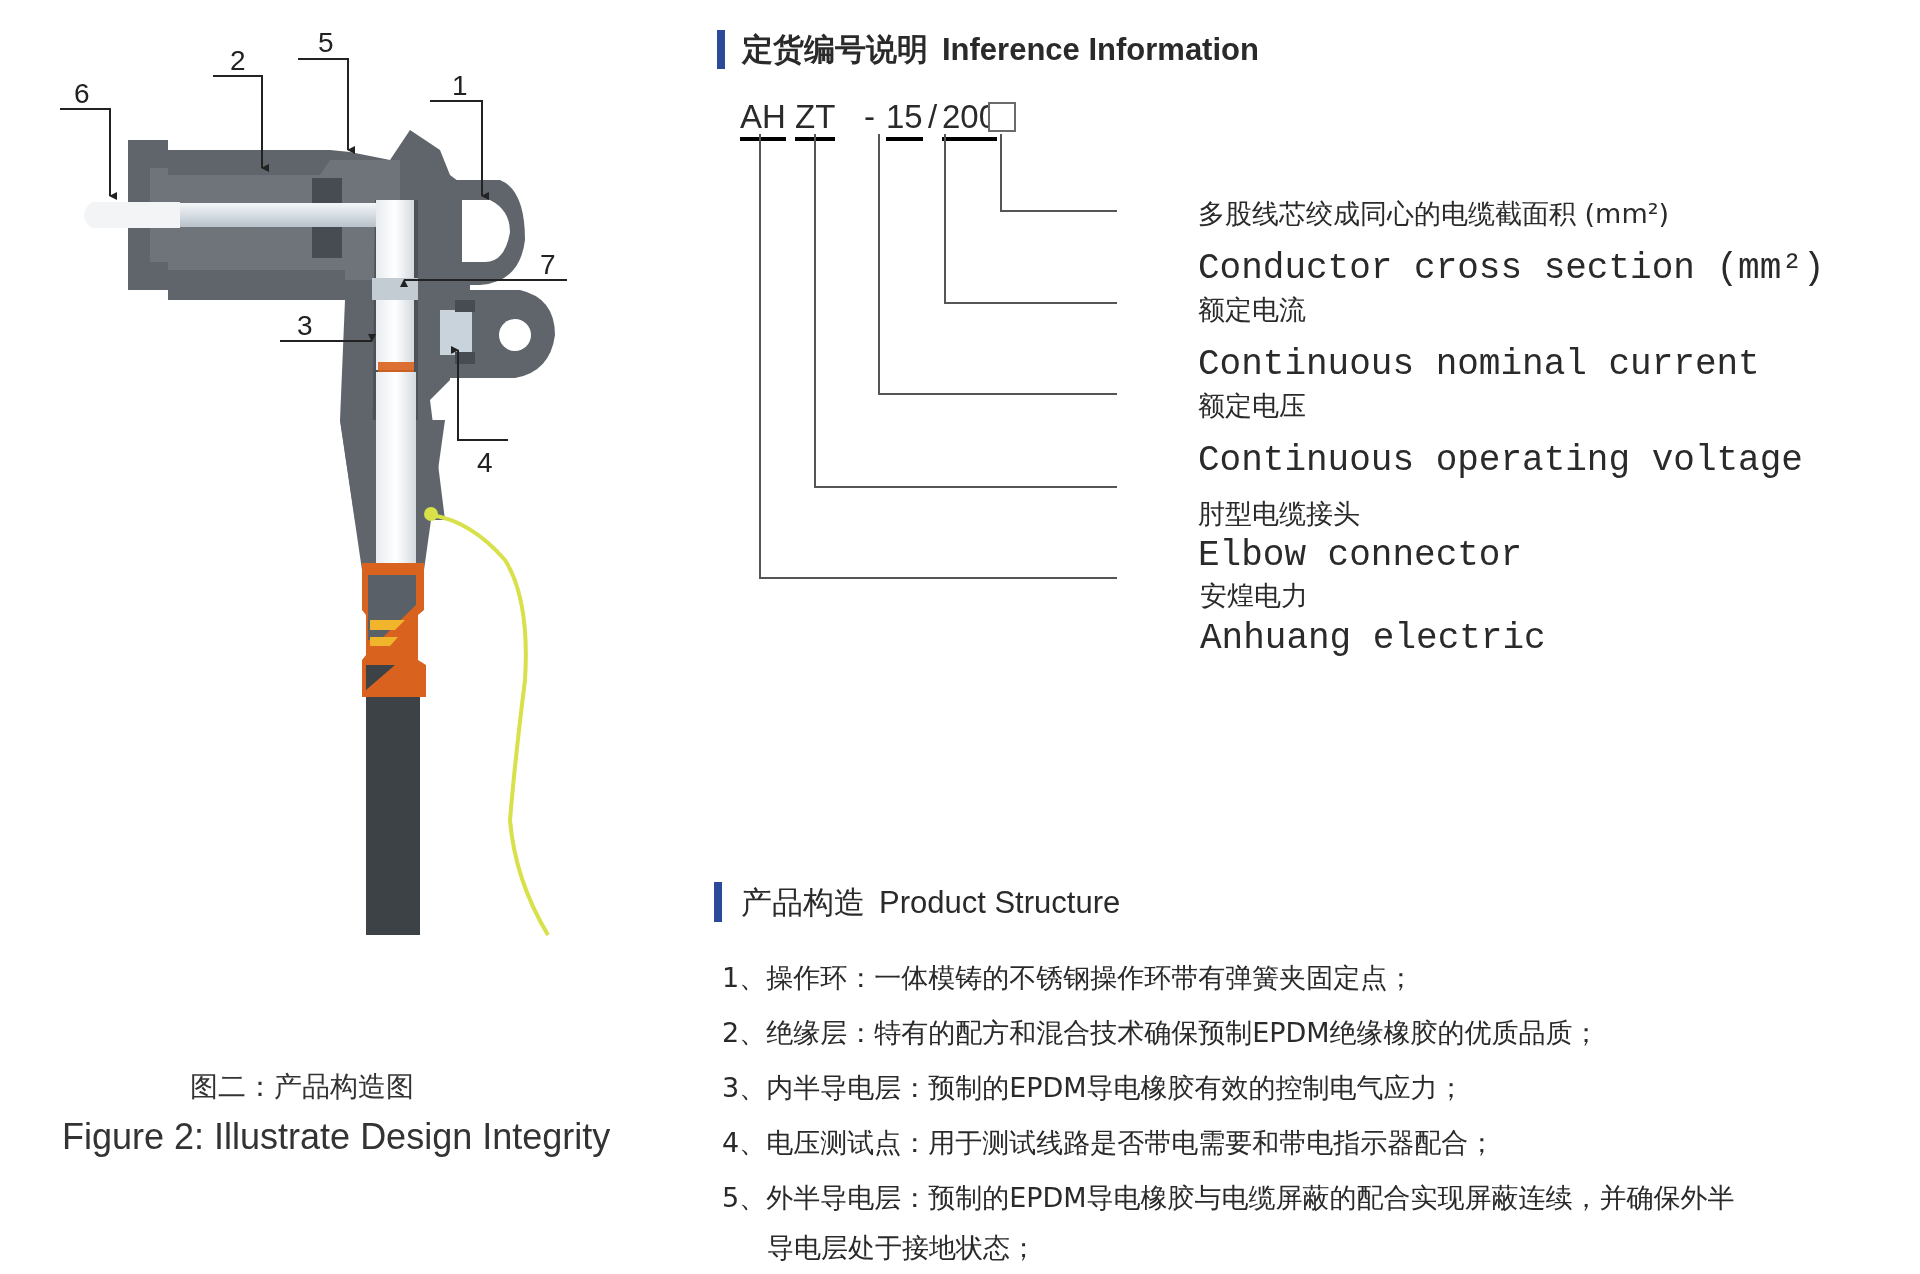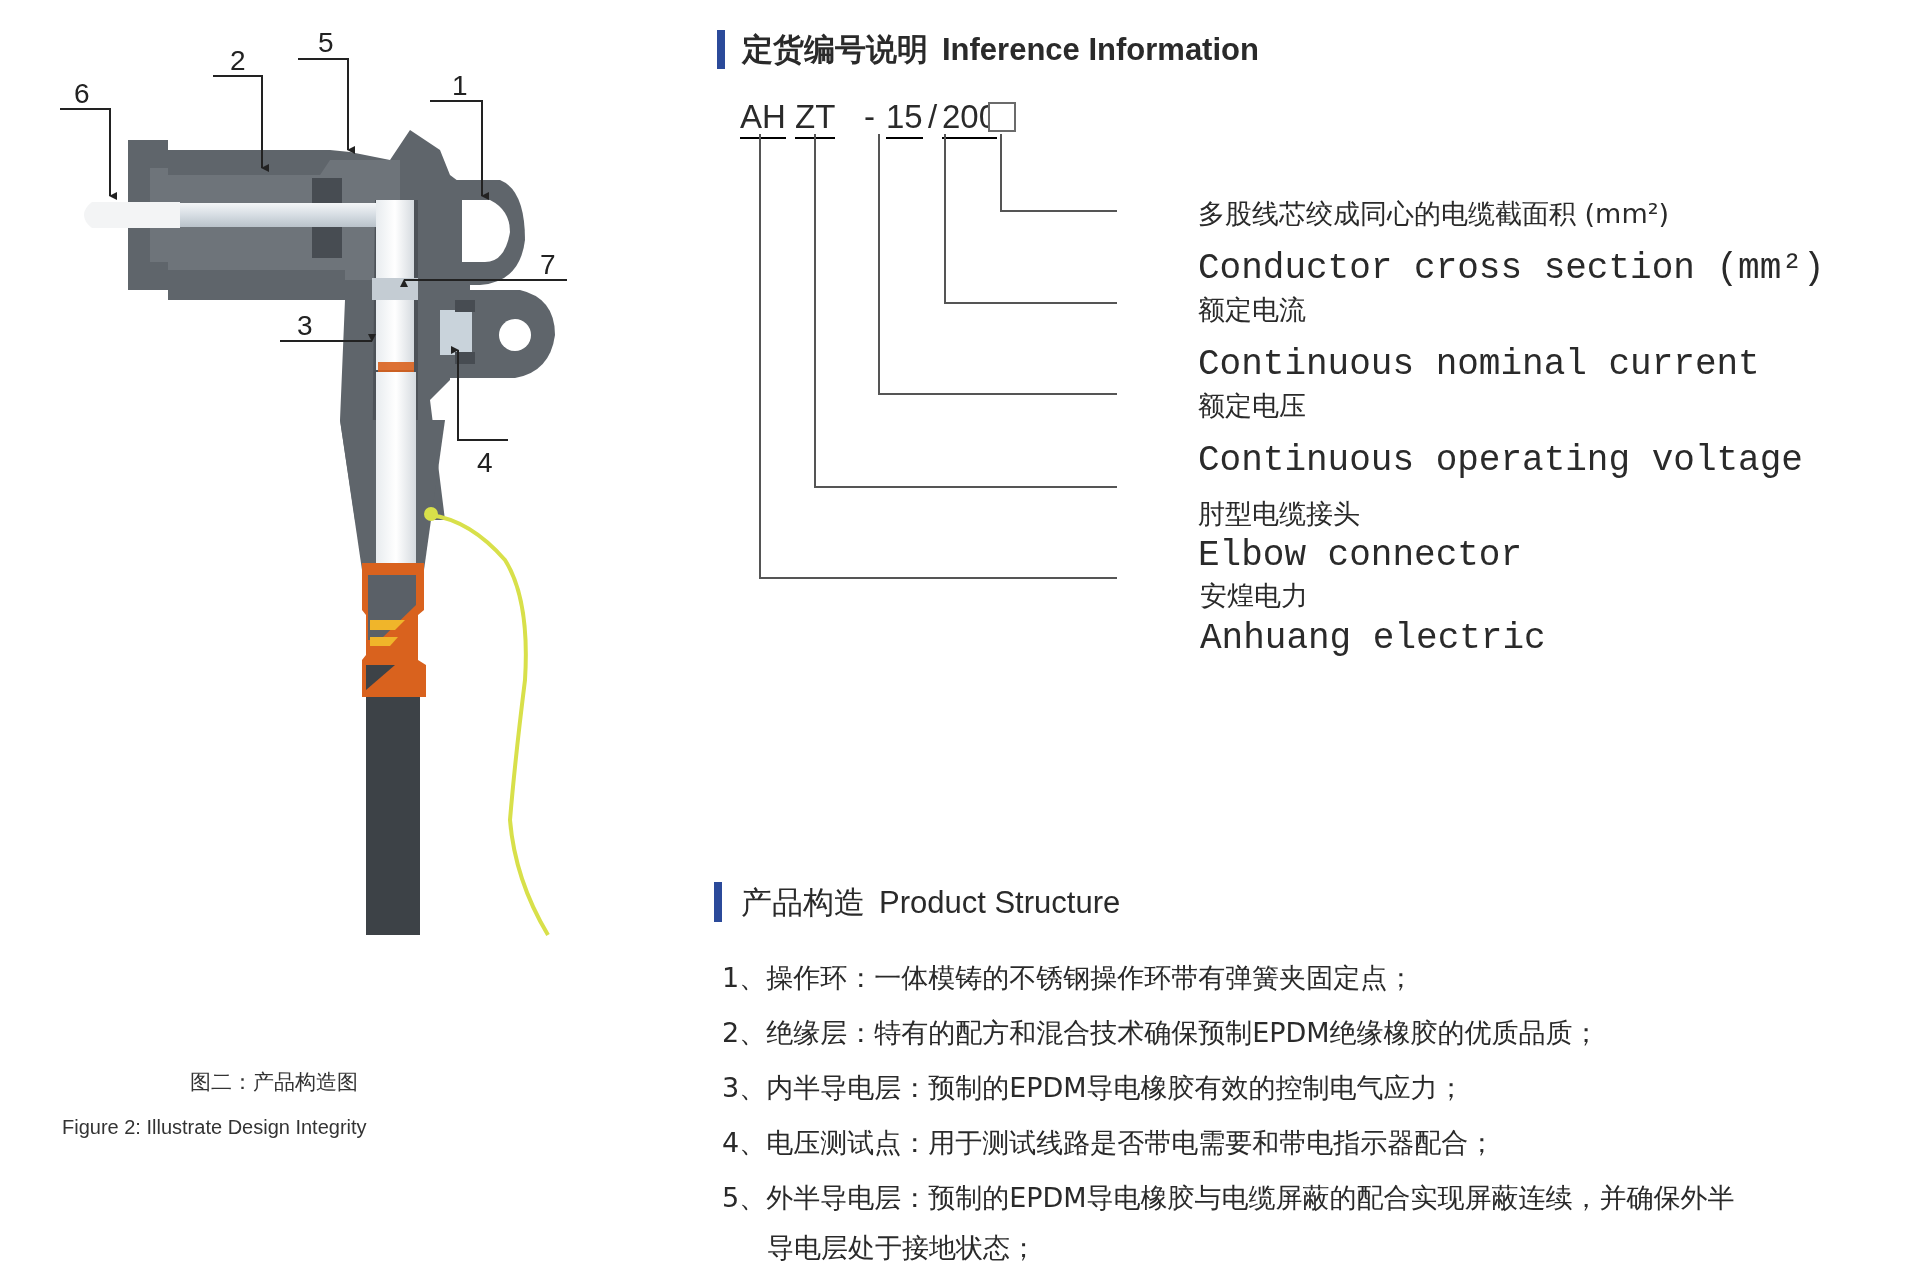--- a/index.html
+++ b/index.html
@@ -3,28 +3,28 @@
 <meta charset="utf-8">
 <style>
   html, body { margin: 0; padding: 0; background: #ffffff; }
   body { width: 1920px; height: 1274px; position: relative; overflow: hidden;
          font-family: "DejaVu Sans", "Liberation Sans", sans-serif; color: #2a2a2a; }
   .abs { position: absolute; white-space: nowrap; }
   .section-bar { position: absolute; width: 8px; background: #2b4a9a; }
   .section-title { font-size: 31px; color: #2a2a2a; line-height: 1; }
   .section-title .en { margin-left: 14px; font-family: "Liberation Sans", sans-serif; }
   .code { font-family: "Liberation Sans", sans-serif; font-size: 33px; color: #2a2a2a; line-height: 1; }
-  .code .seg { position: absolute; top: 0; border-bottom: 2px solid #000000; padding-bottom: 4px; }
+  .code .seg { position: absolute; top: 0; border-bottom: 4px solid #000000; padding-bottom: 4px; }
   .code .sep { position: absolute; top: 0; }
   .code .box { position: absolute; top: 2px; width: 24px; height: 26px; border: 2px solid #6b6b6b; background: #fff; }
   .desc { font-size: 36px; color: #2a2a2a; line-height: 1; font-family: Liberation Mono, monospace; }
   .desc.cn { font-family: "DejaVu Sans", sans-serif; font-size: 27px; }
   .item { font-size: 27px; color: #2a2a2a; line-height: 1; }
-  .caption-cn { font-size: 21px; color: #333; }
-  .caption-en { font-family: "Liberation Sans", sans-serif; font-size: 20px; color: #333; }
+  .caption-cn { font-size: 28px; color: #333; }
+  .caption-en { font-family: "Liberation Sans", sans-serif; font-size: 36px; color: #333; }
   svg text { font-family: "Liberation Sans", sans-serif; }
 </style>
 </head>
 <body>
 
 <svg class="abs" style="left:0;top:0" width="700" height="1000" viewBox="0 0 700 1000">
   <defs>
     <marker id="arr" markerWidth="8" markerHeight="8" refX="4" refY="7" orient="auto" markerUnits="userSpaceOnUse">
       <path d="M0,0 L8,0 L4,8 Z" fill="#222"></path>
     </marker>

